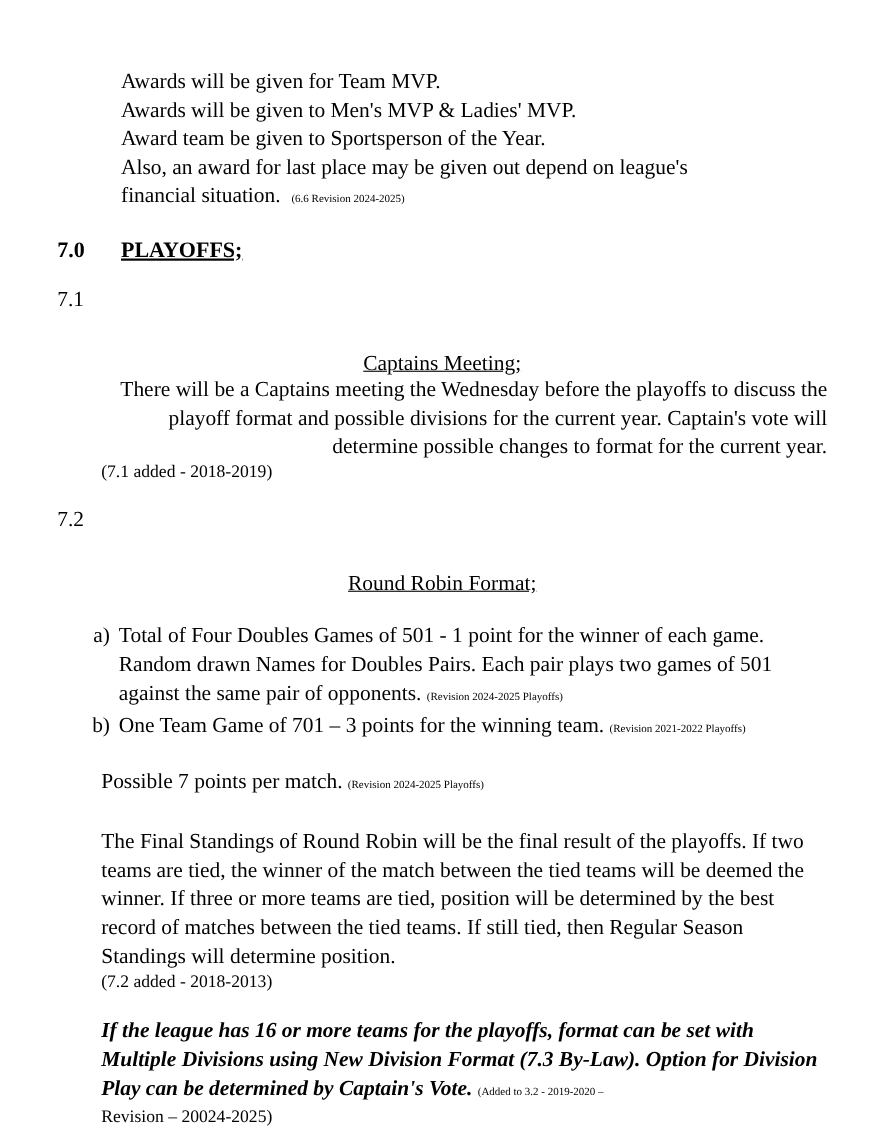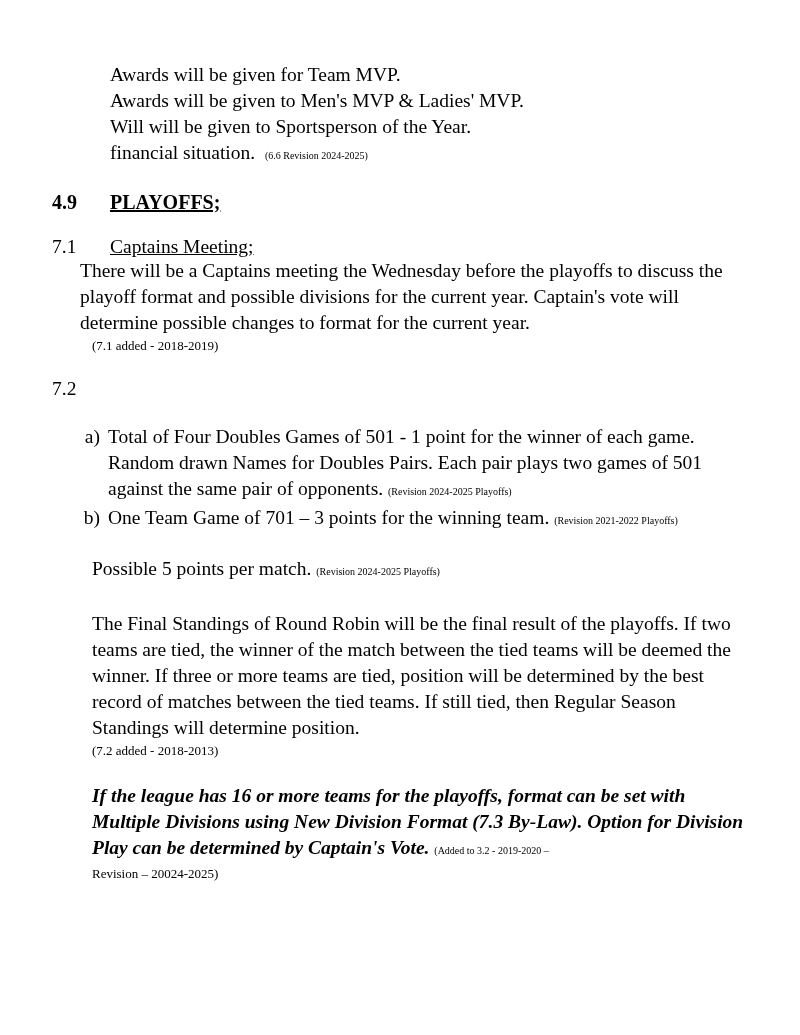--- a/index.html
+++ b/index.html
@@ -49,36 +49,39 @@
     width: 58px;
     flex: 0 0 58px;
   }
   .section-head .ttl {
     text-decoration: underline;
   }
   .sub-head {
     margin-top: 22px;
     font-size: 19.5px;
     display: flex;
+    flex-direction: column;
   }
   .sub-head .num {
     width: 58px;
     flex: 0 0 58px;
   }
   .sub-head .ttl {
     text-decoration: underline;
+    text-align: center;
   }
   .para {
-    margin-left: 28px;
+    margin-left: 40px;
     font-size: 19.5px;
     line-height: 26px;
+    text-align: right;
   }
   .rev-note {
     margin-left: 40px;
-    font-size: 13px;
+    font-size: 16px;
     line-height: 20px;
   }
   .list {
     margin-top: 24px;
     margin-left: 22px;
   }
   .list-item {
     display: flex;
     font-size: 19.5px;
     line-height: 26px;
@@ -106,55 +109,57 @@
 </style>
 </head>
 <body>
 
 <div class="page">
   <div class="content">
 
     <div class="indent-block">
       <div class="line">Awards will be given for Team MVP.</div>
       <div class="line">Awards will be given to Men's MVP &amp; Ladies' MVP.</div>
-      <div class="line">Will will be given to Sportsperson of the Year.</div>
+      <div class="line">Award team be given to Sportsperson of the Year.</div>
+      <div class="line">Also, an award for last place may be given out depend on league's</div>
       <div class="line"><span>financial situation.</span>&nbsp; <span class="rev">(6.6 Revision 2024-2025)</span></div>
     </div>
 
     <div class="section-head">
-      <span class="num">4.9</span>
+      <span class="num">7.0</span>
       <span class="ttl">PLAYOFFS;</span>
     </div>
 
     <div class="sub-head">
       <span class="num">7.1</span>
       <span class="ttl">Captains Meeting;</span>
     </div>
     <div class="para">There will be a Captains meeting the Wednesday before the playoffs to discuss the playoff format and possible divisions for the current year. Captain's vote will determine possible changes to format for the current year.</div>
     <div class="rev-note">(7.1 added - 2018-2019)</div>
 
     <div class="sub-head">
       <span class="num">7.2</span>
+      <span class="ttl">Round Robin Format;</span>
     </div>
 
     <div class="list">
       <div class="list-item">
         <span class="marker">a)</span>
         <span class="body"><span>Total of Four Doubles Games of 501 - 1 point for the winner of each game.  Random drawn Names for Doubles Pairs.  Each pair plays two games of 501 against the same pair of opponents.</span> <span class="rev">(Revision 2024-2025 Playoffs)</span></span>
       </div>
       <div class="list-item">
         <span class="marker">b)</span>
         <span class="body"><span>One Team Game of 701 – 3 points for the winning team.</span> <span class="rev">(Revision 2021-2022 Playoffs)</span></span>
       </div>
     </div>
 
     <div class="spacer-md"></div>
 
     <div class="para-block">
-      <span>Possible 5 points per match.</span>
+      <span>Possible 7 points per match.</span>
       <span class="rev">(Revision 2024-2025 Playoffs)</span>
     </div>
 
     <div class="spacer-lg"></div>
 
     <div class="para-block">The Final Standings of Round Robin will be the final result of the playoffs. If two teams are tied, the winner of the match between the tied teams will be deemed the winner.  If three or more teams are tied, position will be determined by the best record of matches between the tied teams. If still tied, then Regular Season Standings will determine position.</div>
     <div class="rev-note">(7.2 added - 2018-2013)</div>
 
     <div class="spacer-md"></div>
 

